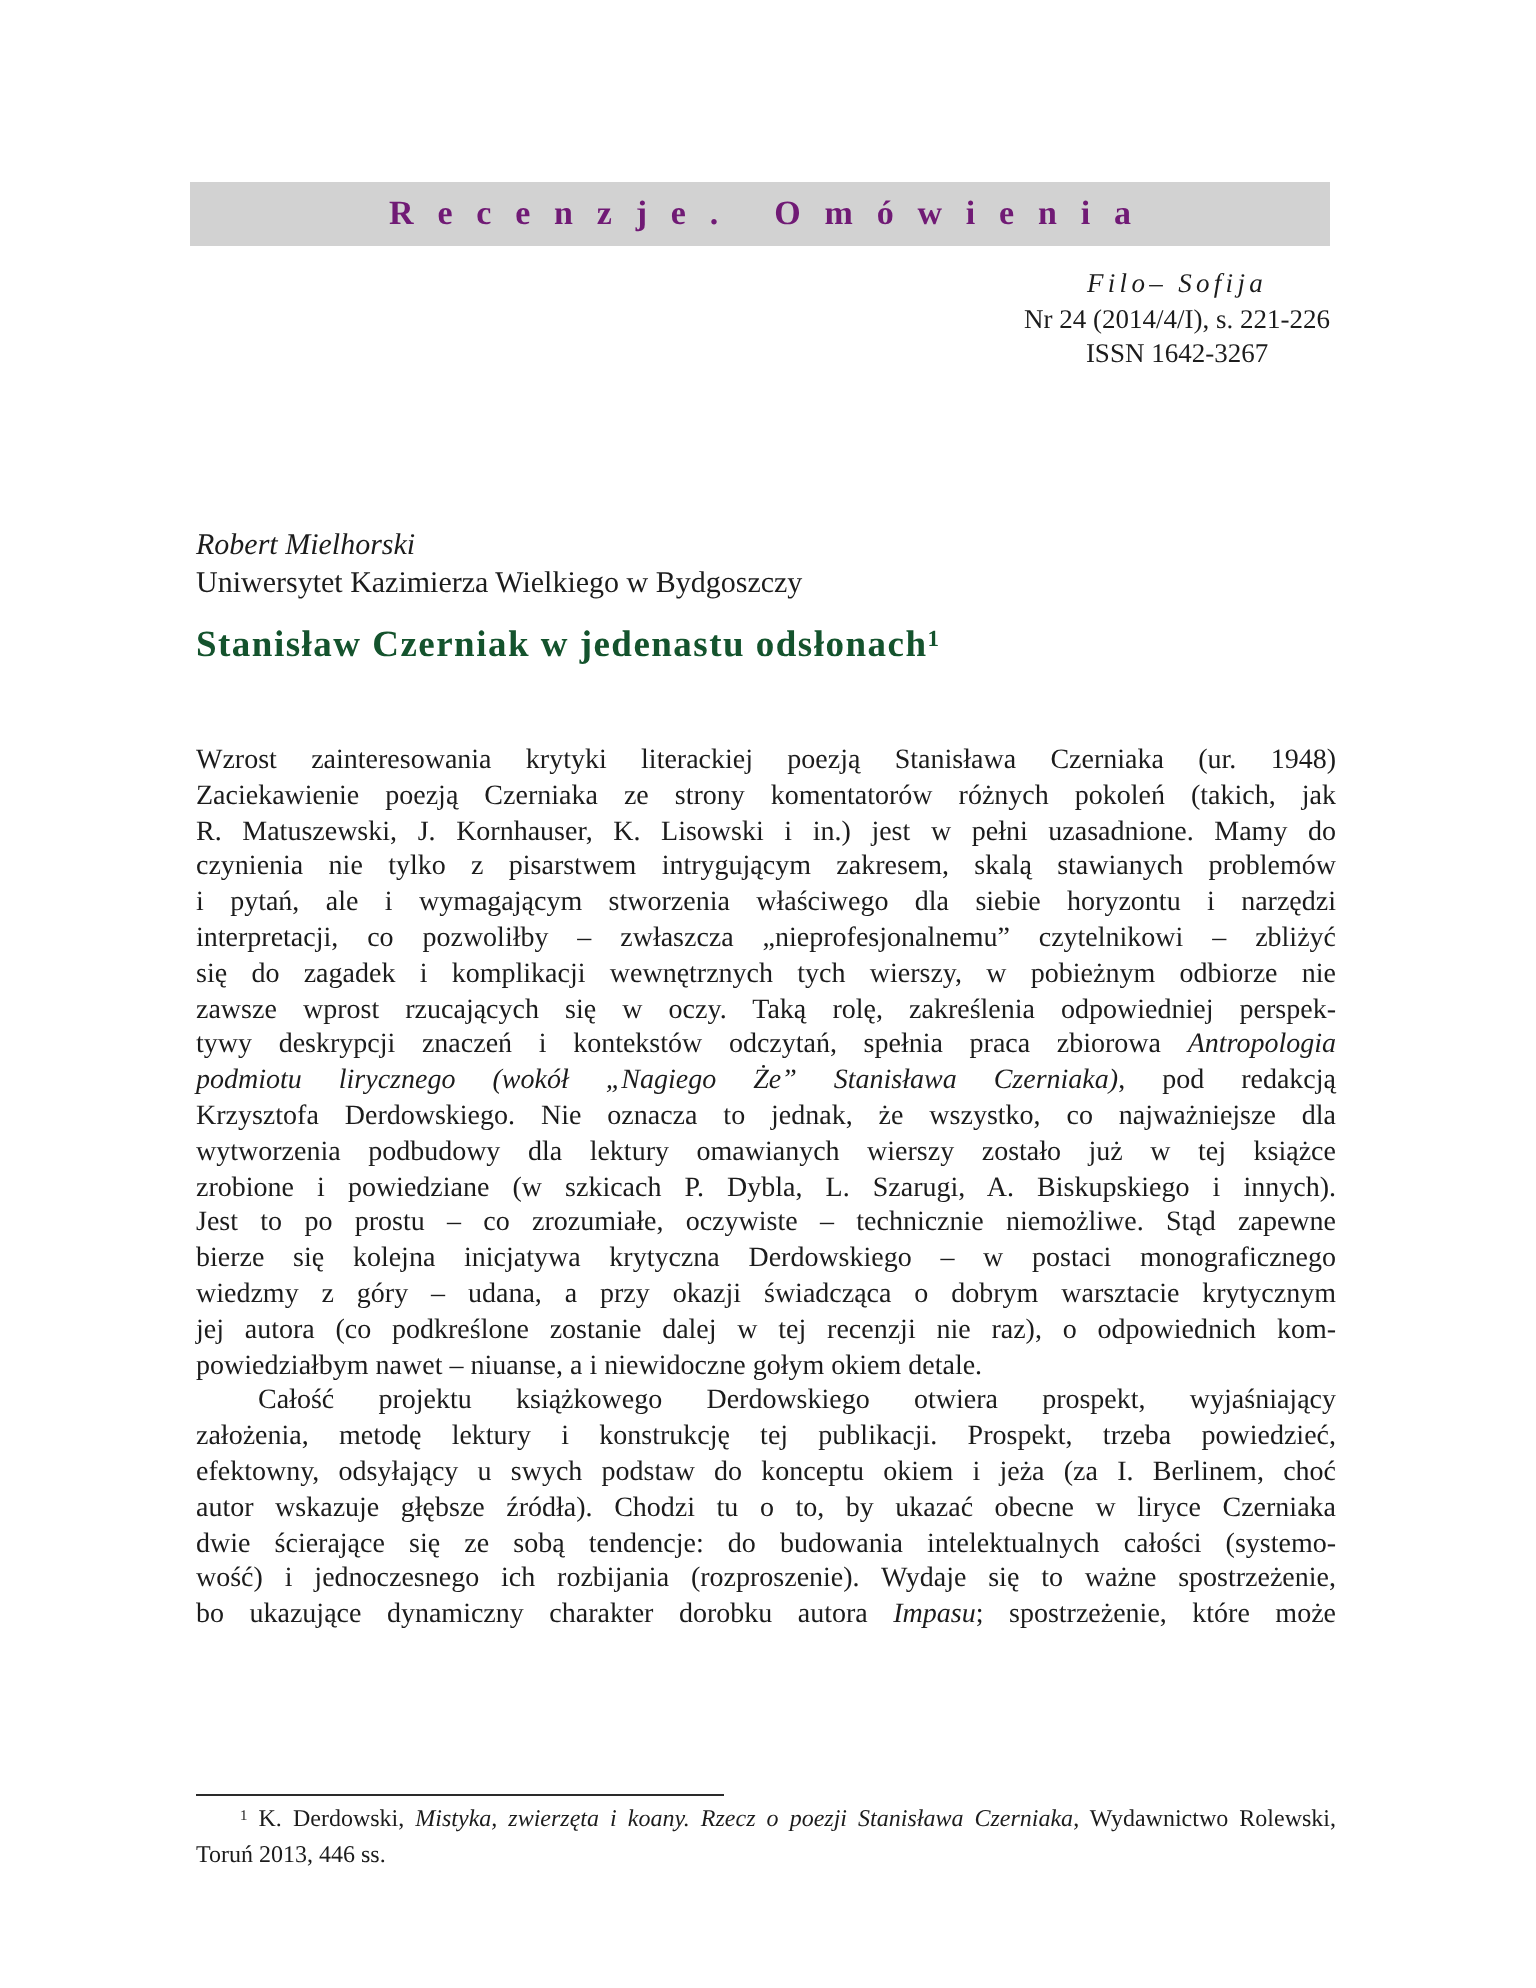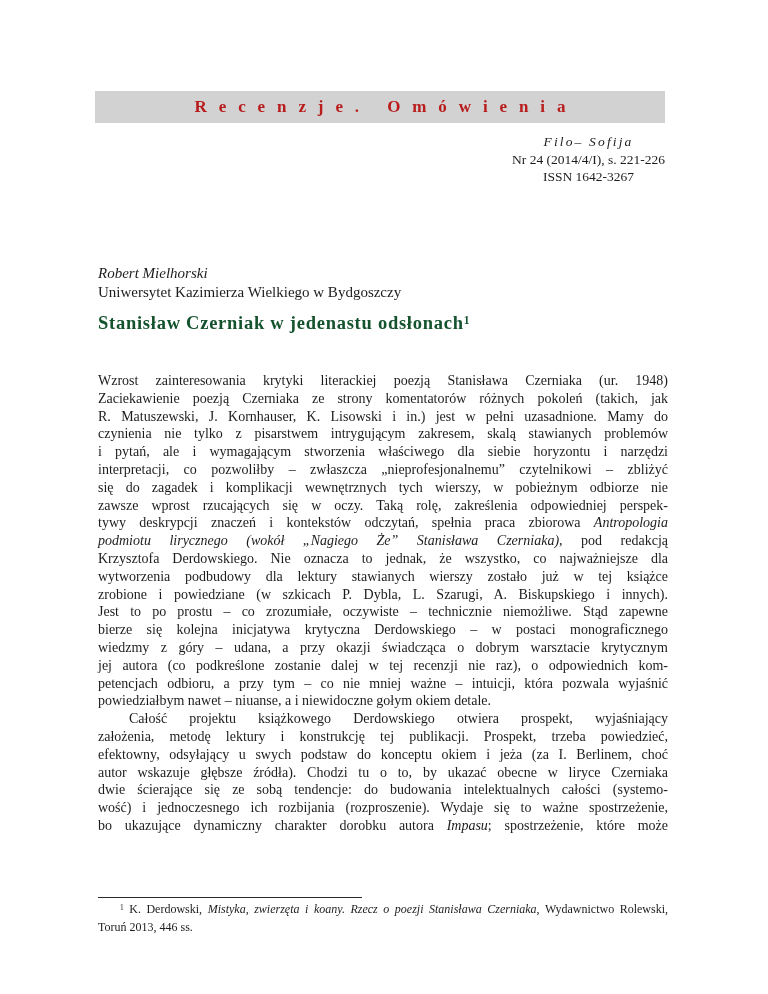--- a/index.html
+++ b/index.html
@@ -11,21 +11,21 @@
     font-family:"Liberation Serif","DejaVu Serif",serif;
     overflow:hidden;
   }
   
   .header-bar{
     position:absolute;left:95px;top:91px;width:570px;height:32px;
     display:flex;align-items:center;justify-content:center;
   }
   .header-label{
     font-weight:bold;font-size:17px;letter-spacing:0.7em;text-indent:0.7em;
-    white-space:nowrap;color:#b91c1c;
+    white-space:nowrap;color:#701a75;
   }
   
   .journal{
     position:absolute;right:103px;top:133px;
     text-align:center;font-size:13.5px;line-height:17.5px;
   }
   .journal-name{font-style:italic;letter-spacing:0.16em;}
   
   .author{
     position:absolute;left:98px;top:264px;
@@ -91,27 +91,26 @@
         <div class="line"><span>Zaciekawienie poezją Czerniaka ze strony komentatorów różnych pokoleń (takich, jak</span></div>
         <div class="line"><span>R. Matuszewski, J. Kornhauser, K. Lisowski i in.) jest w pełni uzasadnione. Mamy do</span></div>
         <div class="line"><span>czynienia nie tylko z pisarstwem intrygującym zakresem, skalą stawianych problemów</span></div>
         <div class="line"><span>i pytań, ale i wymagającym stworzenia właściwego dla siebie horyzontu i narzędzi</span></div>
         <div class="line"><span>interpretacji, co pozwoliłby – zwłaszcza „nieprofesjonalnemu” czytelnikowi – zbliżyć</span></div>
         <div class="line"><span>się do zagadek i komplikacji wewnętrznych tych wierszy, w pobieżnym odbiorze nie</span></div>
         <div class="line"><span>zawsze wprost rzucających się w oczy. Taką rolę, zakreślenia odpowiedniej perspek-</span></div>
         <div class="line"><span>tywy deskrypcji znaczeń i kontekstów odczytań, spełnia praca zbiorowa </span><span class="it">Antropologia</span></div>
         <div class="line"><span class="it">podmiotu lirycznego (wokół „Nagiego Że” Stanisława Czerniaka)</span><span>, pod redakcją</span></div>
         <div class="line"><span>Krzysztofa Derdowskiego. Nie oznacza to jednak, że wszystko, co najważniejsze dla</span></div>
-        <div class="line"><span>wytworzenia podbudowy dla lektury stawianych wierszy zostało już w tej książce</span></div>
+        <div class="line"><span>wytworzenia podbudowy dla lektury omawianych wierszy zostało już w tej książce</span></div>
         <div class="line"><span>zrobione i powiedziane (w szkicach P. Dybla, L. Szarugi, A. Biskupskiego i innych).</span></div>
         <div class="line"><span>Jest to po prostu – co zrozumiałe, oczywiste – technicznie niemożliwe. Stąd zapewne</span></div>
         <div class="line"><span>bierze się kolejna inicjatywa krytyczna Derdowskiego – w postaci monograficznego</span></div>
         <div class="line"><span>wiedzmy z góry – udana, a przy okazji świadcząca o dobrym warsztacie krytycznym</span></div>
         <div class="line"><span>jej autora (co podkreślone zostanie dalej w tej recenzji nie raz), o odpowiednich kom-</span></div>
-        <div class="line"><span>petencjach odbioru, a przy tym – co nie mniej ważne – intuicji, która pozwala wyjaśnić</span></div>
         <div class="line nojust"><span>powiedziałbym nawet – niuanse, a i niewidoczne gołym okiem detale.</span></div>
       </div>
       <div class="para">
         <div class="line ind"><span>Całość projektu książkowego Derdowskiego otwiera prospekt, wyjaśniający</span></div>
         <div class="line"><span>założenia, metodę lektury i konstrukcję tej publikacji. Prospekt, trzeba powiedzieć,</span></div>
         <div class="line"><span>efektowny, odsyłający u swych podstaw do konceptu okiem i jeża (za I. Berlinem, choć</span></div>
         <div class="line"><span>autor wskazuje głębsze źródła). Chodzi tu o to, by ukazać obecne w liryce Czerniaka</span></div>
         <div class="line"><span>dwie ścierające się ze sobą tendencje: do budowania intelektualnych całości (systemo-</span></div>
         <div class="line"><span>wość) i jednoczesnego ich rozbijania (rozproszenie). Wydaje się to ważne spostrzeżenie,</span></div>
         <div class="line"><span>bo ukazujące dynamiczny charakter dorobku autora </span><span class="it">Impasu</span><span>; spostrzeżenie, które może</span></div>

